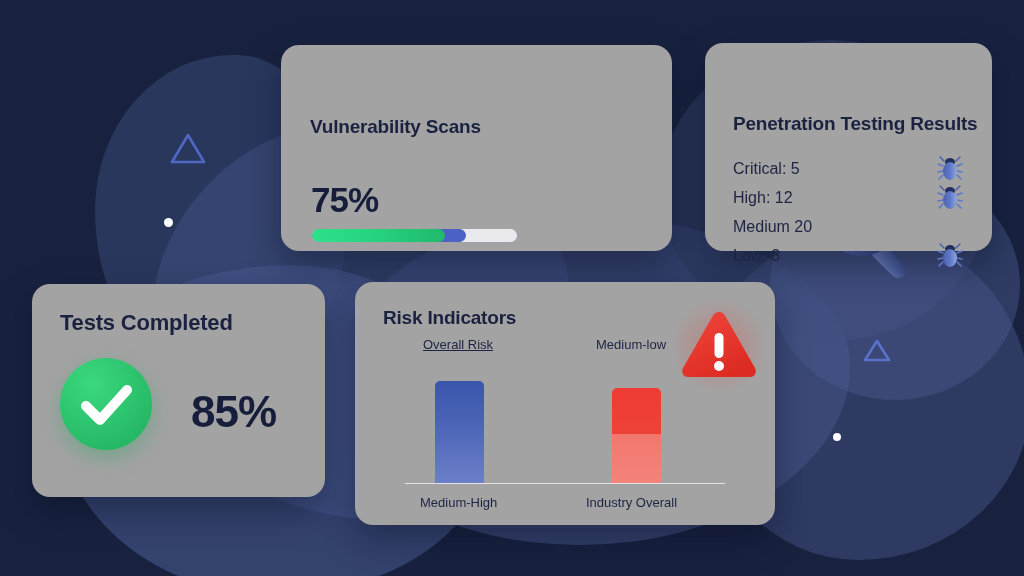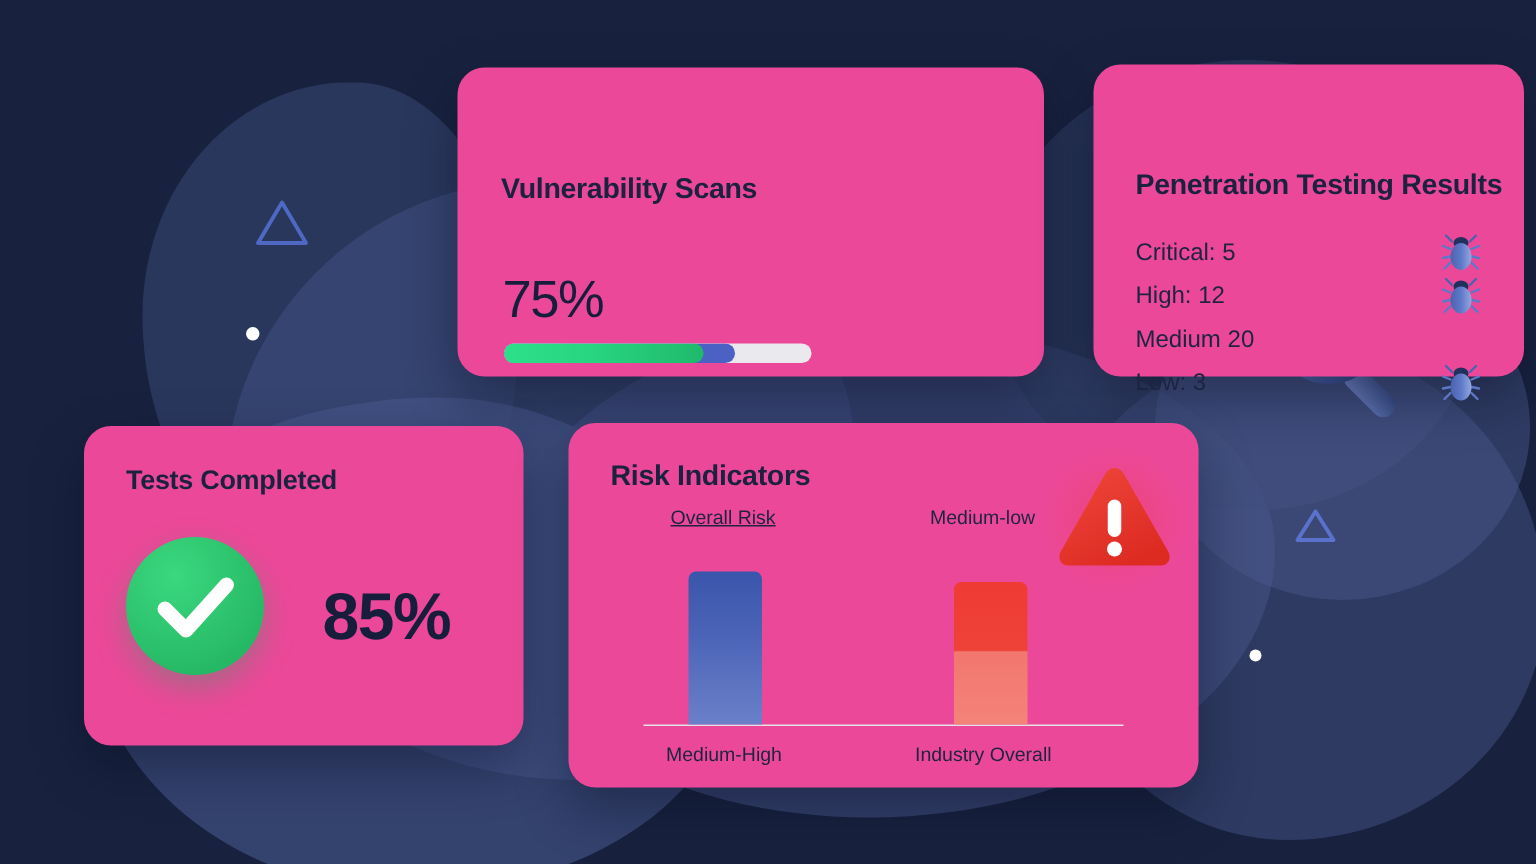--- a/index.html
+++ b/index.html
@@ -41,37 +41,36 @@
   .tri-1 { left:168px; top:131px; }
   .tri-2 { left:862px; top:337px; }
 
   .dot { position:absolute; border-radius:50%; background:#ffffff; }
   .dot-1 { left:164px; top:218px; width:9px;  height:9px; }
   .dot-2 { left:833px; top:433px; width:8px;  height:8px; }
 
   
   .card {
     position:absolute;
-    background:#ec4899;
+    background:#a3a3a3;
     border-radius:18px;
     box-shadow:0 14px 34px rgba(5,10,30,.38);
-    margin-left:24px;
   }
   .card-title {
     color:#1b2240;
     font-weight:bold;
     letter-spacing:-.2px;
   }
 
   
   #card-vuln { left:281px; top:45px; width:391px; height:206px; }
   #card-vuln .card-title { position:absolute; left:29px; top:71px; font-size:19px; }
   .pct-big {
     position:absolute; left:30px; top:135px;
-    font-size:35px; font-weight:normal; color:#161e3c; letter-spacing:-1px;
+    font-size:35px; font-weight:bold; color:#161e3c; letter-spacing:-1px;
   }
   .progress-track {
     position:absolute; left:31px; top:184px; width:205px; height:13px;
     background:#eaeaee; border-radius:7px; overflow:hidden;
   }
   .progress-blue { position:absolute; left:0; top:0; height:100%; width:75%;
                    background:#4b62c4; border-radius:7px; }
   .progress-green { position:absolute; left:0; top:0; height:100%; width:65%;
                     background:linear-gradient(90deg,#2ee08a 0%,#27d47f 45%,#20b96c 100%);
                     border-radius:7px; }
@@ -80,21 +79,21 @@
   
   #card-pentest { left:705px; top:43px; width:287px; height:208px; }
   #card-pentest .card-title { position:absolute; left:28px; top:70px; font-size:19px; white-space:nowrap; }
   .pt-list { position:absolute; left:28px; top:115px; width:232px; }
   .pt-row { position:relative; height:29px; }
   .pt-label { position:absolute; left:0; top:2px; font-size:16px; color:#1d2442; }
   .bug { position:absolute; right:0; top:-5px; width:30px; height:30px; }
 
   
   #card-tests { left:32px; top:284px; width:293px; height:213px; }
-  #card-tests .card-title { position:absolute; left:28px; top:26px; font-size:18px; }
+  #card-tests .card-title { position:absolute; left:28px; top:26px; font-size:22px; }
   .check-circle {
     position:absolute; left:28px; top:74px; width:92px; height:92px; border-radius:50%;
     background:radial-gradient(circle at 35% 28%, #3ad87f 0%, #2ec56f 45%, #1fae5c 100%);
     box-shadow:0 8px 20px rgba(30,170,92,.35);
   }
   .check-circle svg { position:absolute; left:0; top:0; }
   .pct-85 {
     position:absolute; left:159px; top:103px;
     font-size:44px; font-weight:bold; color:#161e3c; letter-spacing:-1px;text-align:center;
   }

